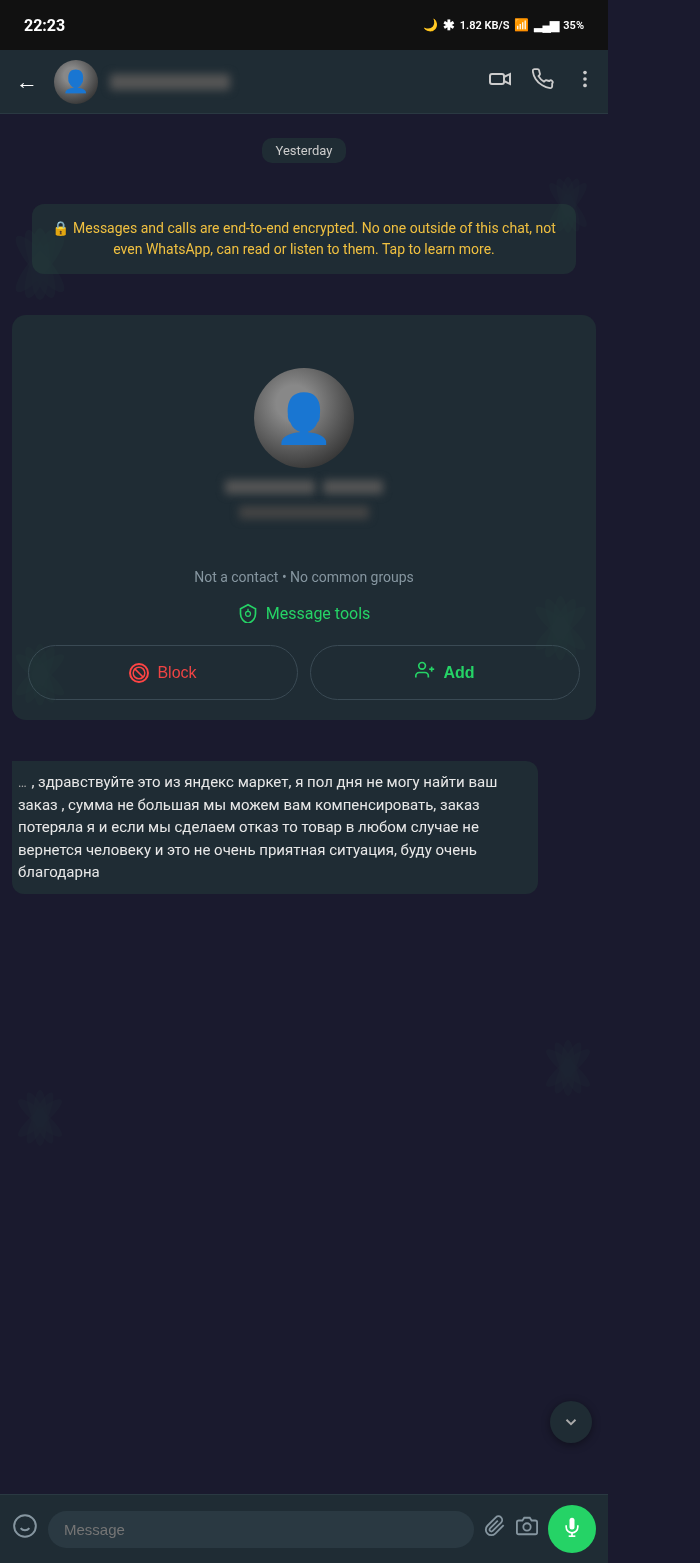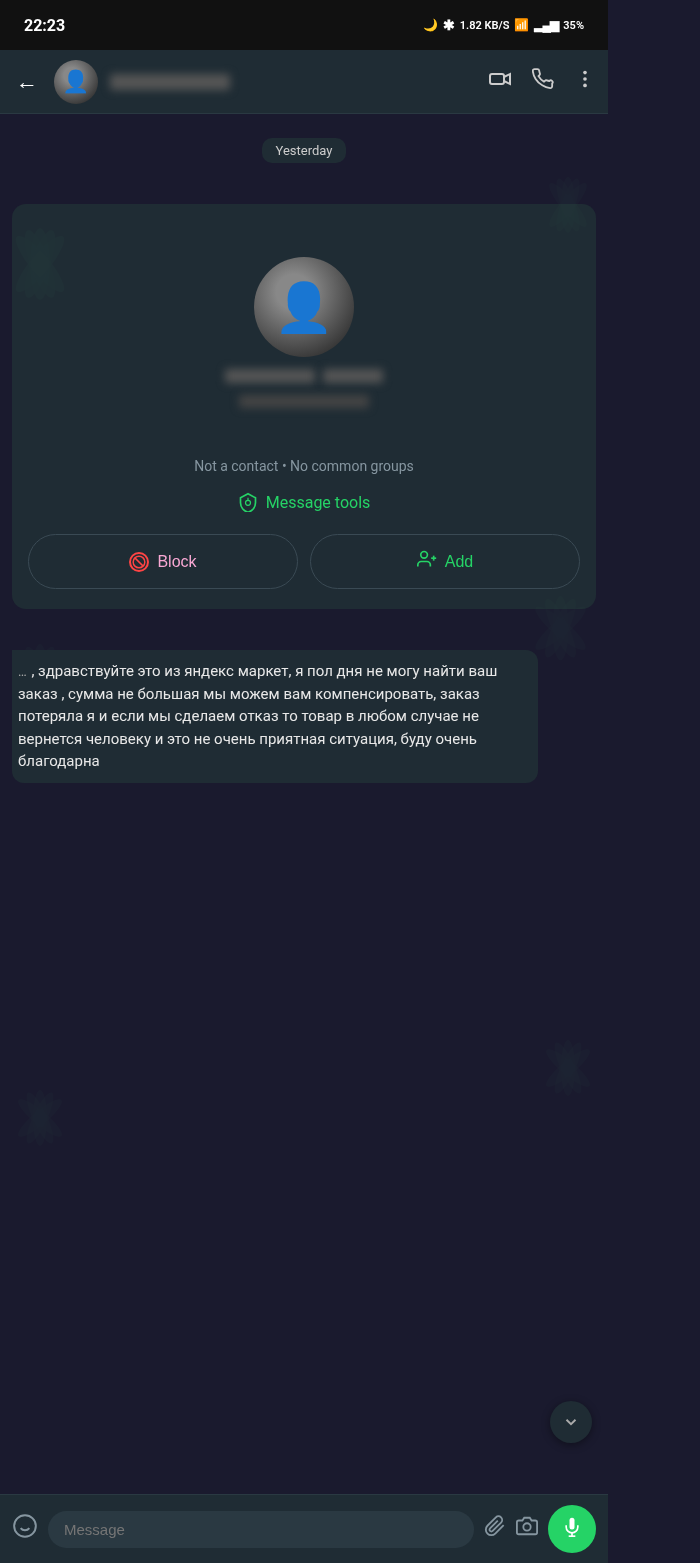--- a/index.html
+++ b/index.html
@@ -209,35 +209,36 @@
       display: flex;
       align-items: center;
       justify-content: center;
       gap: 8px;
       cursor: pointer;
       font-size: 16px;
       font-weight: 500;
     }
 
     .block-btn {
-      color: #f9a8d4;
+      color: #ef4444;
     }
     .block-icon {
       width: 20px;
       height: 20px;
       border: 2px solid #ff4444;
       border-radius: 50%;
       display: flex;
       align-items: center;
       justify-content: center;
       font-size: 14px;
     }
 
     .add-btn {
       color: #25d366;
+      font-weight: bold;
     }
     .add-icon {
       font-size: 18px;
     }
 
     
     .message-incoming {
       background: #1f2c34;
       border-radius: 0 12px 12px 12px;
       padding: 10px 6px;
@@ -426,20 +427,21 @@
       </span>
     </div>
   </div>
 
   <div class="chat-area">
 
     <div class="date-separator">
       <div class="date-pill">Yesterday</div>
     </div>
 
+    <div class="encryption-notice">🔒 Messages and calls are end-to-end encrypted. No one outside of this chat, not even WhatsApp, can read or listen to them. Tap to learn more.</div>
 
     <div class="unknown-sender-card">
 
       <div class="unknown-avatar-area">
         <div style="display:flex; flex-direction:column; align-items:center; gap:12px;">
           <div style="width:100px;height:100px;border-radius:50%;background:radial-gradient(circle at 40% 35%, #888 20%, #333 80%);display:flex;align-items:center;justify-content:center;font-size:48px;color:#999;">👤</div>
           <div style="display:flex;align-items:center;gap:8px;">
             <span style="display:inline-block;width:90px;height:14px;background:#555;border-radius:3px;filter:blur(4px);"></span>
             <span style="display:inline-block;width:60px;height:14px;background:#555;border-radius:3px;filter:blur(4px);"></span>
           </div>

